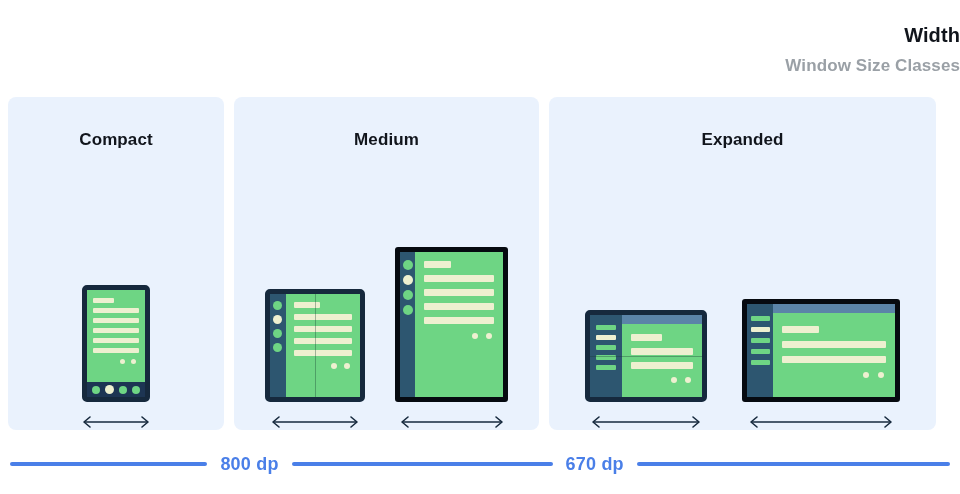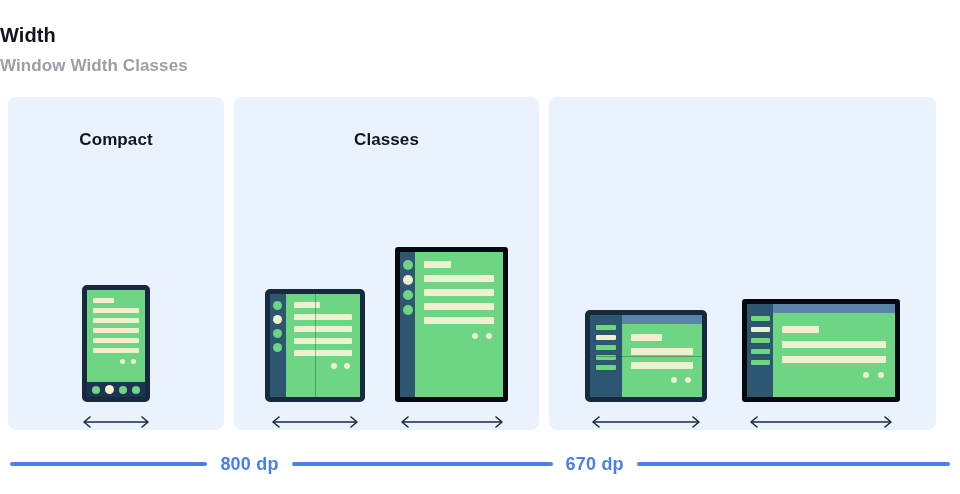--- a/index.html
+++ b/index.html
@@ -14,21 +14,21 @@
     position: relative;
     overflow: hidden;
   }
 
   
   .header {
     position: absolute;
     top: 0; left: 0;
     width: 960px;
     height: 95px;
-    text-align: left;
+    text-align: right;
   }
   .title {
     margin: 0;
     padding-top: 24px;
     font-size: 20px;
     font-weight: bold;
     color: #11151c;
     letter-spacing: 0.1px;
   }
   .subtitle {
@@ -208,21 +208,21 @@
     white-space: nowrap;
     padding: 0 13px;
     letter-spacing: 0.2px;
   }
 </style>
 </head>
 <body>
 
 <div class="header">
   <div class="title">Width</div>
-  <div class="subtitle">Window Width Classes</div>
+  <div class="subtitle">Window Size Classes</div>
 </div>
 
 <div class="panels">
 
   <div class="panel panel-compact">
     <div class="panel-label">Compact</div>
     <div class="devices">
 
       <div class="device-col">
         <div class="device frame-navy" style="width:68px;height:117px;">
@@ -253,21 +253,21 @@
           <line x1="6" y1="8" x2="70" y2="8" stroke="#16293d" stroke-width="1.6"></line>
           <polyline points="12,3 6,8 12,13" fill="none" stroke="#16293d" stroke-width="1.6" stroke-linecap="round" stroke-linejoin="round"></polyline>
           <polyline points="64,3 70,8 64,13" fill="none" stroke="#16293d" stroke-width="1.6" stroke-linecap="round" stroke-linejoin="round"></polyline>
         </svg>
       </div>
 
     </div>
   </div>
 
   <div class="panel panel-medium">
-    <div class="panel-label">Classes</div>
+    <div class="panel-label">Medium</div>
     <div class="devices" style="justify-content:space-evenly;">
 
       <div class="device-col">
         <div class="device frame-navy" style="width:100px;height:113px;">
           <div class="screen">
             <div class="rail" style="width:16px;padding-top:7px;">
               <div class="rail-dot" style="width:9px;height:9px;margin-bottom:5px;"></div>
               <div class="rail-dot active" style="width:9px;height:9px;margin-bottom:5px;"></div>
               <div class="rail-dot" style="width:9px;height:9px;margin-bottom:5px;"></div>
               <div class="rail-dot" style="width:9px;height:9px;"></div>
@@ -323,20 +323,21 @@
           <line x1="6" y1="8" x2="106" y2="8" stroke="#16293d" stroke-width="1.6"></line>
           <polyline points="12,3 6,8 12,13" fill="none" stroke="#16293d" stroke-width="1.6" stroke-linecap="round" stroke-linejoin="round"></polyline>
           <polyline points="100,3 106,8 100,13" fill="none" stroke="#16293d" stroke-width="1.6" stroke-linecap="round" stroke-linejoin="round"></polyline>
         </svg>
       </div>
 
     </div>
   </div>
 
   <div class="panel panel-expanded">
+    <div class="panel-label">Expanded</div>
     <div class="devices" style="justify-content:space-evenly;">
 
       <div class="device-col">
         <div class="device frame-navy" style="width:122px;height:92px;">
           <div class="screen">
             <div class="navpanel" style="width:32px;padding-top:10px;">
               <div class="nav-bar" style="width:20px;height:5px;margin-bottom:5px;"></div>
               <div class="nav-bar active" style="width:20px;height:5px;margin-bottom:5px;"></div>
               <div class="nav-bar" style="width:20px;height:5px;margin-bottom:5px;"></div>
               <div class="nav-bar" style="width:20px;height:5px;margin-bottom:5px;"></div>

